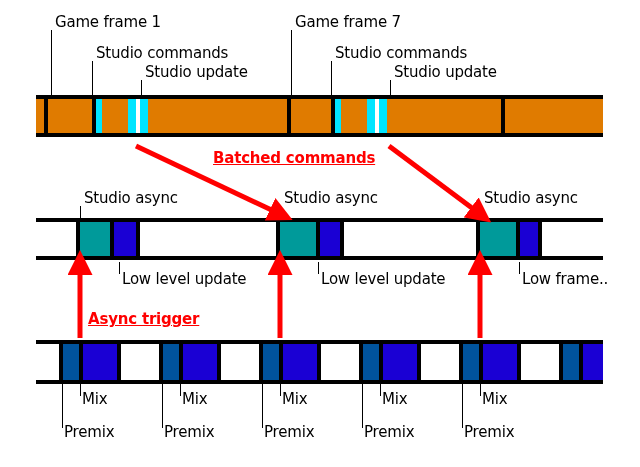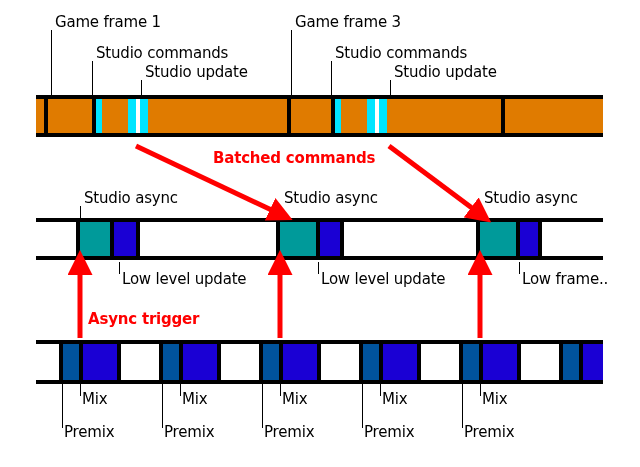--- a/index.html
+++ b/index.html
@@ -20,20 +20,21 @@
     position: absolute;
     font-size: 15px;
     color: #000000;
     white-space: nowrap;
     line-height: 17px;
     letter-spacing: -0.2px;
   }
   .lbl-red {
     color: #ff0000;
     font-weight: bold;
+    text-decoration: underline;
   }
 
   
   .leader {
     position: absolute;
     width: 1px;
     background: #000000;
   }
 
   
@@ -74,21 +75,21 @@
 <div id="canvas">
 
   <div id="labels-layer">
       <div class="leader" style="left: 51px; top: 30px; height: 65px;"></div>
       <div class="lbl" style="left: 55px; top: 14px;">Game frame 1</div>
       <div class="leader" style="left: 92px; top: 61px; height: 34px;"></div>
       <div class="lbl" style="left: 96px; top: 45px;">Studio commands</div>
       <div class="leader" style="left: 141px; top: 80px; height: 15px;"></div>
       <div class="lbl" style="left: 145px; top: 64px;">Studio update</div>
       <div class="leader" style="left: 291px; top: 30px; height: 65px;"></div>
-      <div class="lbl" style="left: 295px; top: 14px;">Game frame 3</div>
+      <div class="lbl" style="left: 295px; top: 14px;">Game frame 7</div>
       <div class="leader" style="left: 331px; top: 61px; height: 34px;"></div>
       <div class="lbl" style="left: 335px; top: 45px;">Studio commands</div>
       <div class="leader" style="left: 390px; top: 80px; height: 15px;"></div>
       <div class="lbl" style="left: 394px; top: 64px;">Studio update</div>
       <div class="leader" style="left: 80px; top: 206px; height: 12px;"></div>
       <div class="lbl" style="left: 84px; top: 190px;">Studio async</div>
       <div class="leader" style="left: 280px; top: 206px; height: 12px;"></div>
       <div class="lbl" style="left: 284px; top: 190px;">Studio async</div>
       <div class="leader" style="left: 480px; top: 206px; height: 12px;"></div>
       <div class="lbl" style="left: 484px; top: 190px;">Studio async</div>

